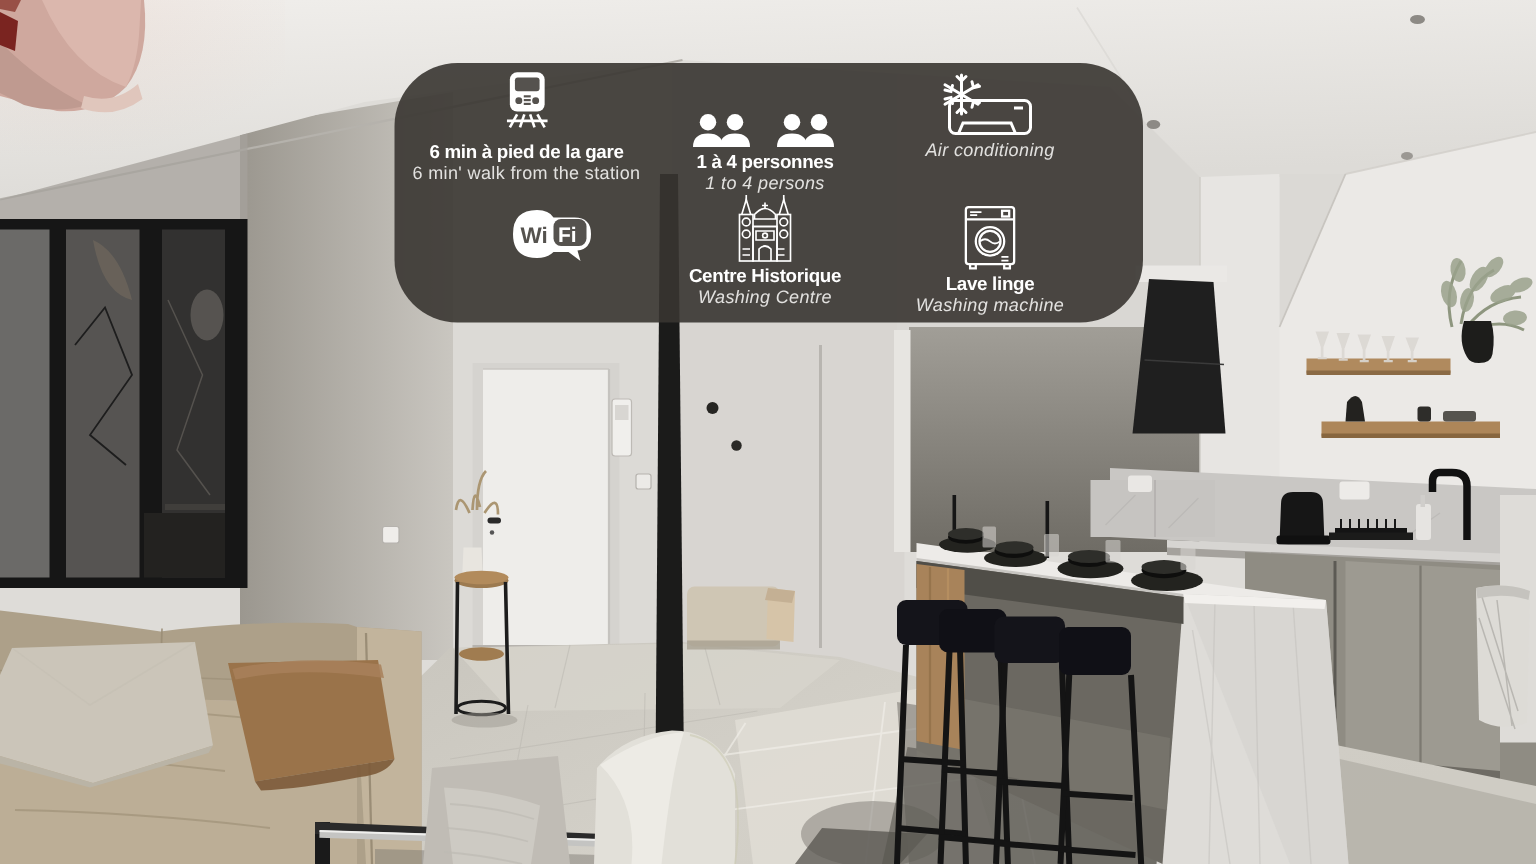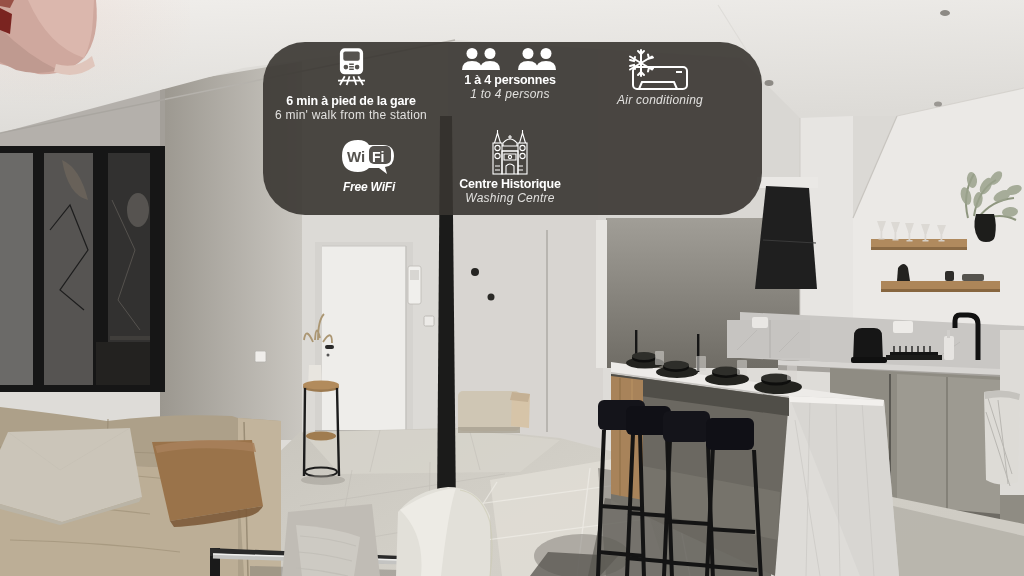--- a/index.html
+++ b/index.html
@@ -444,21 +444,21 @@
           <line x1="22" y1="29" x2="27" y2="38"></line>
           <line x1="13" y1="29" x2="10" y2="38"></line>
           <line x1="17" y1="29" x2="20" y2="38"></line>
           <line x1="1" y1="33.5" x2="29" y2="33.5"></line>
         </g>
 </svg>
 <div class="b1" style="margin-top:3px;">6 min à pied de la gare</div>
 <div class="b2">6 min' walk from the station</div>
 </div>
 
-<div class="cell" style="left:420px;top:48px;width:180px;">
+<div class="cell" style="left:420px;top:76px;width:180px;">
 <svg width="100" height="23" viewBox="0 0 100 23">
 <g fill="#fff">
 <circle cx="12" cy="5.5" r="5.5"></circle>
           <path d="M2,22 q0,-9 10,-9 q10,0 10,9 z"></path>
 <circle cx="30" cy="5.5" r="5.5"></circle>
           <path d="M20,22 q0,-9 10,-9 q10,0 10,9 z"></path>
 <circle cx="68" cy="5.5" r="5.5"></circle>
           <path d="M58,22 q0,-9 10,-9 q10,0 10,9 z"></path>
 <circle cx="86" cy="5.5" r="5.5"></circle>
           <path d="M76,22 q0,-9 10,-9 q10,0 10,9 z"></path>
@@ -485,21 +485,20 @@
 <div class="b2 it">Air conditioning</div>
 </div>
 
 <div class="cell" style="left:279px;top:140px;width:180px;">
 <svg width="54" height="36" viewBox="0 0 54 36">
 <path d="M16,0 q8,0 11,5 h14 q11,0 11,11 q0,10 -9,11 l2,7 l-8,-6 h-10 q-4,4 -11,4 q-16,0 -16,-16 q0,-16 16,-16 z" fill="#fff"></path>
 <rect x="27" y="6" width="22" height="18" rx="5" fill="#55524e"></rect>
 <text x="5" y="22" font-family="Liberation Sans,sans-serif" font-size="15" font-weight="bold" fill="#55524e">Wi</text>
 <text x="30" y="21.5" font-family="Liberation Sans,sans-serif" font-size="14" font-weight="bold" fill="#fff">Fi</text>
 </svg>
-<div class="b1 it" style="margin-top:4px;font-size:12px;">Free WiFi</div>
 </div>
 
 <div class="cell" style="left:420px;top:130px;width:180px;">
 <svg width="40" height="45" viewBox="0 0 40 45" fill="none" stroke="#fff" stroke-width="1.1">
 <rect x="3" y="13" width="9" height="31"></rect>
         <rect x="28" y="13" width="9" height="31"></rect>
 <path d="M4.5,13 L7.5,3 L10.5,13 M29.5,13 L32.5,3 L35.5,13"></path>
 <line x1="7.5" y1="0" x2="7.5" y2="4"></line>
         <line x1="32.5" y1="0" x2="32.5" y2="4"></line>
 <circle cx="7.5" cy="18" r="2.6"></circle>
@@ -512,14 +511,29 @@
 <rect x="12" y="21" width="16" height="23"></rect>
 <path d="M14,24 h12 v6 h-12 z"></path>
 <circle cx="20" cy="27" r="1.6"></circle>
 <path d="M16,44 v-8 q4,-4 8,0 v8"></path>
 <path d="M5,36 h5 m18,0 h5 M5,40 h5 m18,0 h5"></path>
 </svg>
 <div class="b1" style="margin-top:2px;">Centre Historique</div>
 <div class="b2 it">Washing Centre</div>
 </div>
 
+<div class="cell" style="left:570px;top:137px;width:180px;">
+<svg width="36" height="44" viewBox="0 0 38 46" fill="none" stroke="#fff" stroke-width="1.6">
+<rect x="2" y="1" width="34" height="40" rx="2"></rect>
+<line x1="2" y1="9.5" x2="36" y2="9.5"></line>
+<rect x="27.5" y="3.5" width="5" height="4"></rect>
+<path d="M5,4.5 h8 M5,6.5 h5" stroke-width="1.2"></path>
+<circle cx="19" cy="25" r="10"></circle>
+<circle cx="19" cy="25" r="7.4"></circle>
+<path d="M12,25 q3.5,-3 7,0 t7,0" stroke-width="1.3"></path>
+<path d="M27,36 h5 M27,38.5 h5" stroke-width="1.2"></path>
+<path d="M5,41 v3 h4 v-3 M29,41 v3 h4 v-3"></path>
+</svg>
+<div class="b1" style="margin-top:1px;">Lave linge</div>
+<div class="b2 it">Washing machine</div>
+</div>
 
 </div>
 
 </body></html>

